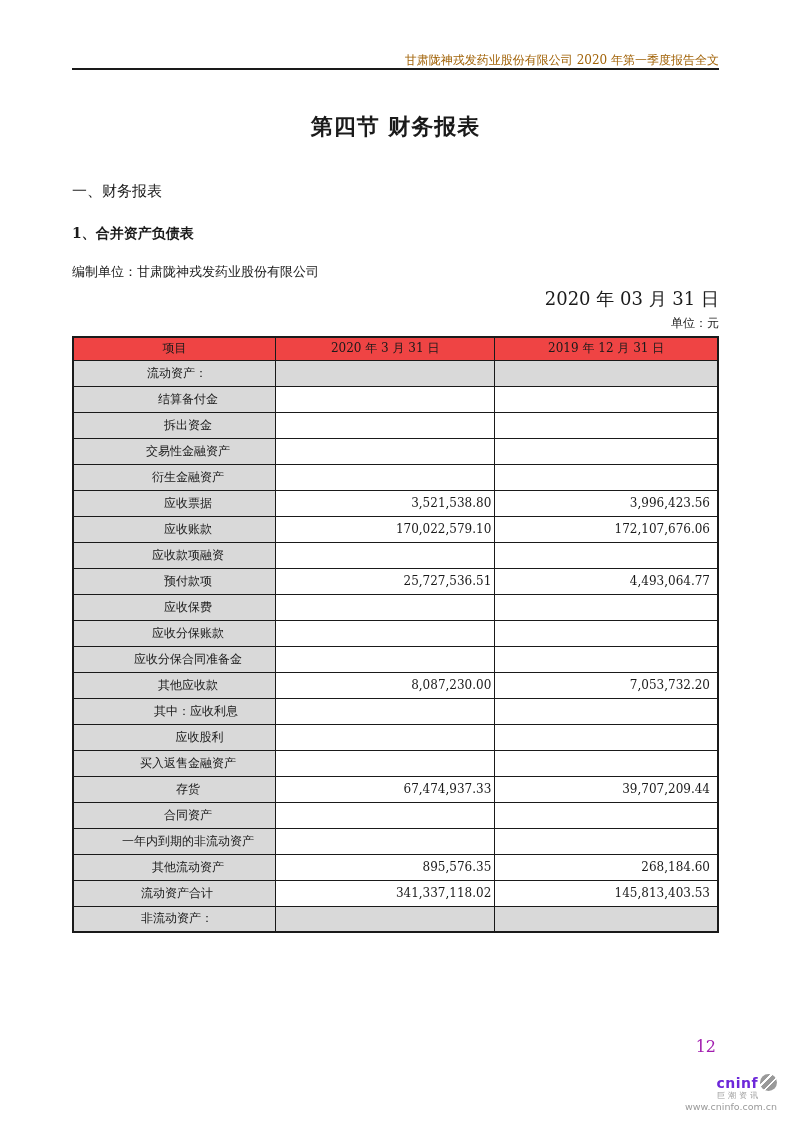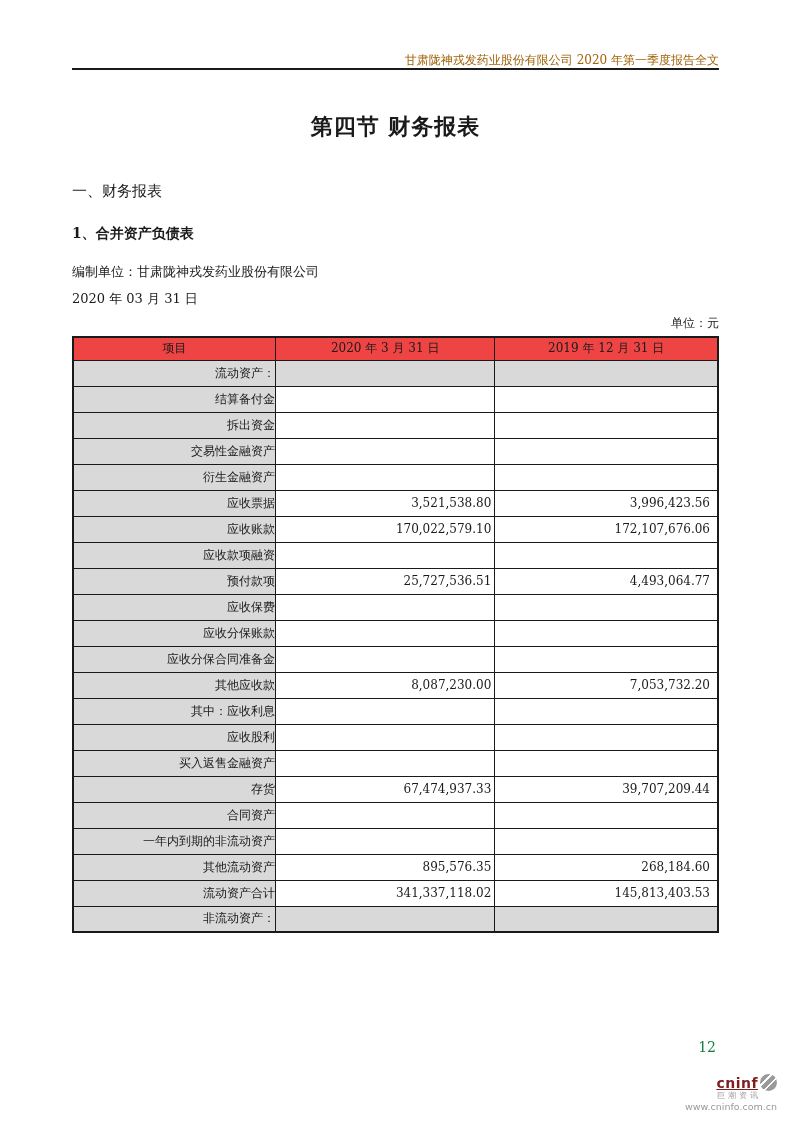--- a/index.html
+++ b/index.html
@@ -43,22 +43,22 @@
     line-height: 17px;
     font-weight: bold;
   }
   .prepared-by {
     margin-top: 22px;
     font-size: 13px;
     line-height: 16px;
   }
   .statement-date {
     margin-top: 11px;
-    text-align: left;
-    font-size: 13px;
+    text-align: right;
+    font-size: 18px;
     line-height: 16px;
   }
   .unit-note {
     margin-top: 9px;
     text-align: right;
     font-size: 12px;
     line-height: 15px;
   }
 
   
@@ -80,55 +80,54 @@
     white-space: nowrap;
   }
   table.balance-sheet { border: 2px solid #1a1a1a; }
   table.balance-sheet th {
     background: #ef4444;
     height: 23px;
     text-align: center;
     padding: 2px 2px;
   }
   table.balance-sheet td { height: 26px; background: #ffffff; }
-  td.c-label { background: #d9d9d9 !important; padding-left: 5px; text-align: right; }
+  td.c-label { background: #d9d9d9 !important; padding-left: 5px; text-align: center; }
   tr.section-row td { background: #d9d9d9 !important; }
   td.c-val  { text-align: right; padding-right: 3px; }
   td.c-val.last { padding-right: 7px; }
   td.indent-1 { padding-left: 27px; }
   td.indent-2 { padding-left: 43px; }
   td.indent-3 { padding-left: 50px; }
 
   
   .page-number {
     position: absolute;
     right: 77px; top: 1040px;
-    font-size: 14px; line-height: 14px;
-    color: #15803d;
+    font-size: 16px; line-height: 14px;
+    color: #a21caf;
   }
   .brand-block {
     position: absolute;
     right: 16px; top: 1074px;
     width: 110px;
     text-align: right;
     color: #9a9a9a;
     font-family: "DejaVu Sans", "Liberation Sans", sans-serif;
   }
   .brand-row {
     display: flex;
     align-items: center;
     justify-content: flex-end;
     gap: 2px;
   }
   .brand-name {
     font-size: 14px;
     font-weight: bold;
     letter-spacing: 0.5px;
-    color: #7f1d1d;
-    text-decoration: underline;
+    color: #6d28d9;
   }
   .brand-swirl {
     width: 17px; height: 17px;
     border-radius: 50%;
     background: linear-gradient(135deg,
       #9a9a9a 0 32%, #ffffff 32% 40%,
       #9a9a9a 40% 56%, #ffffff 56% 64%,
       #9a9a9a 64% 100%);
   }
   .brand-caption { font-size: 8px; line-height: 10px; letter-spacing: 3px; padding-right: 16px; }

